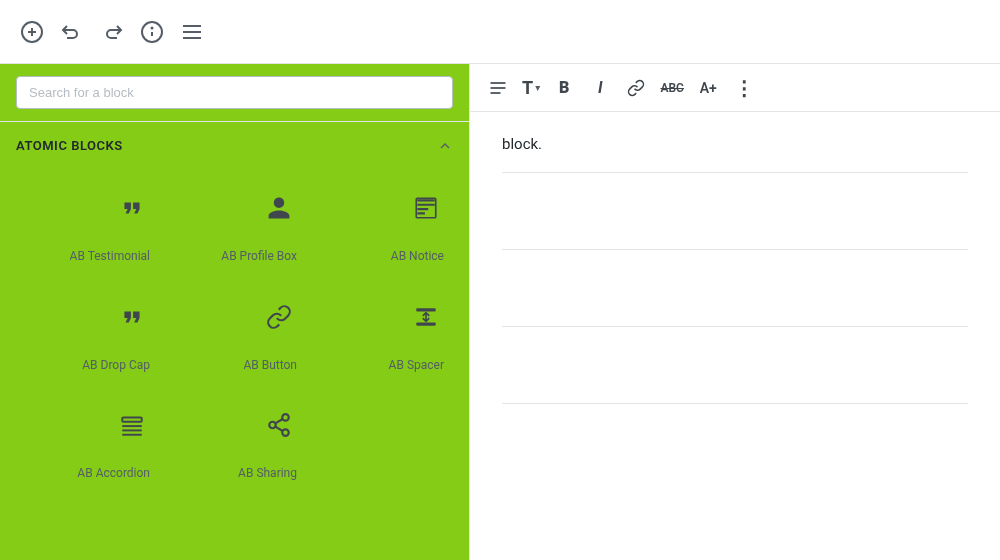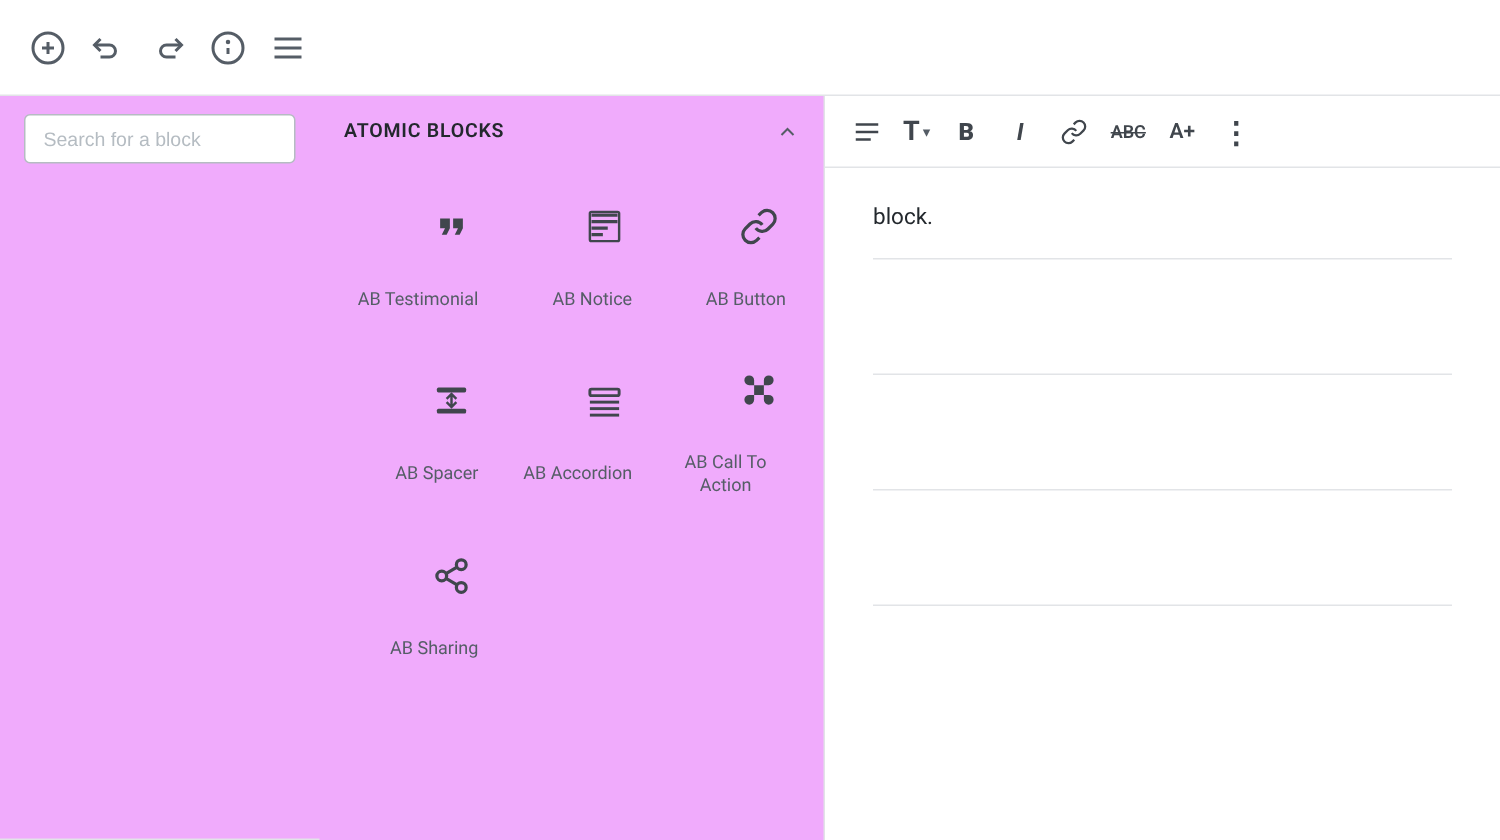--- a/index.html
+++ b/index.html
@@ -37,25 +37,25 @@
 
     
     .main-area {
       display: flex;
       flex: 1;
       overflow: hidden;
     }
 
     
     .left-panel {
-      width: 550px;
+      width: 470px;
       border-right: 1px solid #e2e4e7;
       display: flex;
-      flex-direction: row;
-      background: #f0abfc;
+      flex-direction: column;
+      background: #84cc16;
       overflow-y: auto;
     }
 
     
     .search-container {
       padding: 12px 16px;
       border-bottom: 1px solid #e2e4e7;
     }
     .search-input {
       width: 100%;
@@ -258,31 +258,47 @@
 
         <div class="block-item">
           <div class="block-icon">
             <svg width="26" height="26" viewBox="0 0 24 24" fill="#40464d">
               <path d="M6 17h3l2-4V7H5v6h3zm8 0h3l2-4V7h-6v6h3z"></path>
             </svg>
           </div>
           <span class="block-label">AB Testimonial</span>
         </div>
 
+        <div class="block-item">
+          <div class="block-icon">
+            <svg width="26" height="26" viewBox="0 0 24 24" fill="#40464d">
+              <path d="M12 12c2.7 0 4.8-2.1 4.8-4.8S14.7 2.4 12 2.4 7.2 4.5 7.2 7.2 9.3 12 12 12zm0 2.4c-3.2 0-9.6 1.6-9.6 4.8v2.4h19.2v-2.4c0-3.2-6.4-4.8-9.6-4.8z"></path>
+            </svg>
+          </div>
+          <span class="block-label">AB Profile Box</span>
+        </div>
 
         <div class="block-item">
           <div class="block-icon">
             <svg width="26" height="26" viewBox="0 0 24 24" fill="#40464d">
               <path d="M4 4h16v2H4zm0 4h16v2H4zm0 4h10v2H4zm0 4h7v2H4z"></path>
               <rect x="3" y="3" width="18" height="18" rx="1" fill="none" stroke="#40464d" stroke-width="1.5"></rect>
             </svg>
           </div>
           <span class="block-label">AB Notice</span>
         </div>
 
+        <div class="block-item">
+          <div class="block-icon">
+            <svg width="26" height="26" viewBox="0 0 24 24" fill="#40464d">
+              <path d="M6 17h3l2-4V7H5v6h3zm8 0h3l2-4V7h-6v6h3z"></path>
+            </svg>
+          </div>
+          <span class="block-label">AB Drop Cap</span>
+        </div>
 
         <div class="block-item">
           <div class="block-icon">
             <svg width="26" height="26" viewBox="0 0 24 24" fill="none" stroke="#40464d" stroke-width="2">
               <path d="M10 13a5 5 0 0 0 7.54.54l3-3a5 5 0 0 0-7.07-7.07l-1.72 1.71"></path>
               <path d="M14 11a5 5 0 0 0-7.54-.54l-3 3a5 5 0 0 0 7.07 7.07l1.71-1.71"></path>
             </svg>
           </div>
           <span class="block-label">AB Button</span>
         </div>
@@ -303,28 +319,20 @@
             <svg width="26" height="26" viewBox="0 0 24 24" fill="none" stroke="#40464d" stroke-width="1.8">
               <rect x="3" y="5" width="18" height="4" rx="1"></rect>
               <line x1="3" y1="13" x2="21" y2="13"></line>
               <line x1="3" y1="17" x2="21" y2="17"></line>
               <line x1="3" y1="21" x2="21" y2="21"></line>
             </svg>
           </div>
           <span class="block-label">AB Accordion</span>
         </div>
 
-        <div class="block-item">
-          <div class="block-icon">
-            <svg width="26" height="26" viewBox="0 0 24 24" fill="#40464d">
-              <path d="M18 3a3 3 0 0 0-3 3v12a3 3 0 0 0 3 3 3 3 0 0 0 3-3 3 3 0 0 0-3-3H6a3 3 0 0 0-3 3 3 3 0 0 0 3 3 3 3 0 0 0 3-3V6a3 3 0 0 0-3-3 3 3 0 0 0-3 3 3 3 0 0 0 3 3h12a3 3 0 0 0 3-3 3 3 0 0 0-3-3z"></path>
-            </svg>
-          </div>
-          <span class="block-label">AB Call To Action</span>
-        </div>
 
         <div class="block-item">
           <div class="block-icon">
             <svg width="26" height="26" viewBox="0 0 24 24" fill="none" stroke="#40464d" stroke-width="2">
               <circle cx="18" cy="5" r="3"></circle>
               <circle cx="6" cy="12" r="3"></circle>
               <circle cx="18" cy="19" r="3"></circle>
               <line x1="8.59" y1="13.51" x2="15.42" y2="17.49"></line>
               <line x1="15.41" y1="6.51" x2="8.59" y2="10.49"></line>
             </svg>

